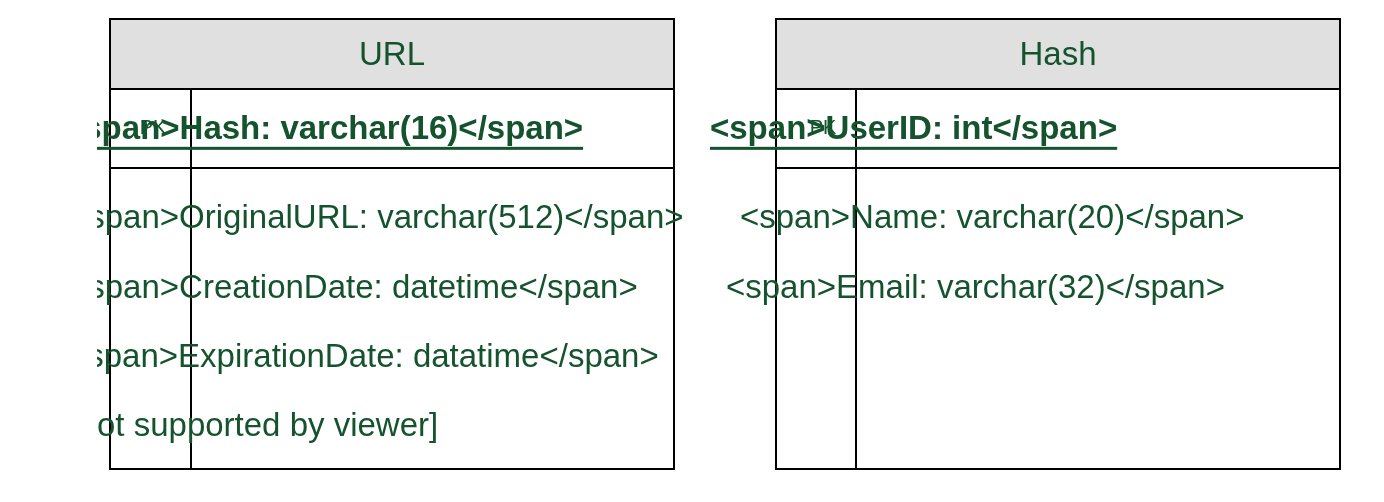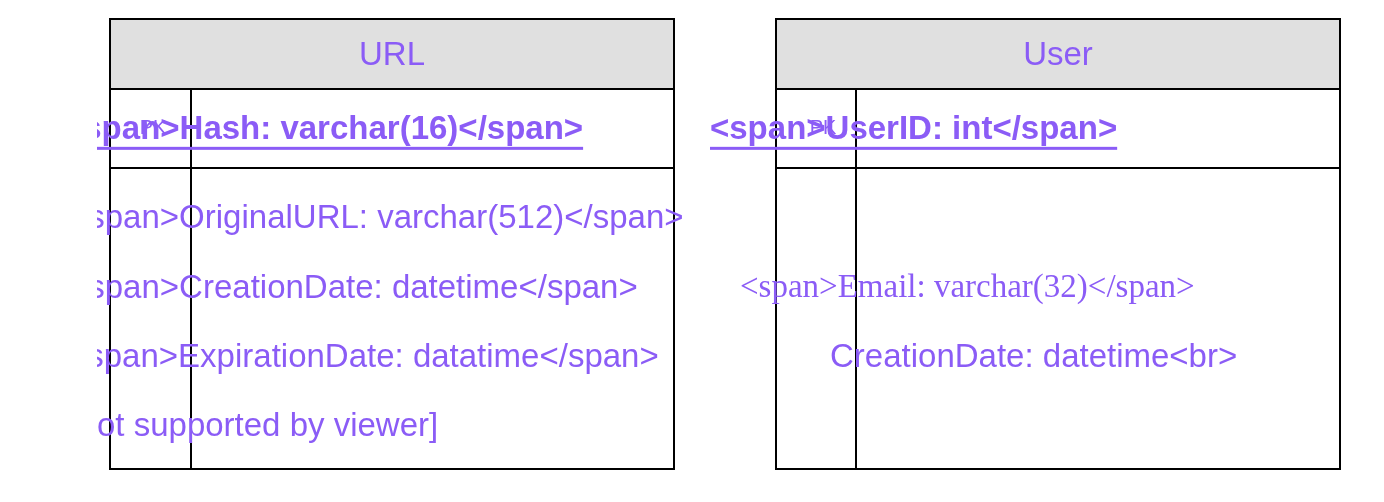--- a/index.html
+++ b/index.html
@@ -53,21 +53,21 @@
     position: absolute;
     left: 0;
     top: 147px;
     width: 100%;
     height: 2px;
     background: #000000;
   }
   .lbl {
     position: absolute;
     white-space: nowrap;
-    color: #8b5cf6;
+    color: #14532d;
     font-size: 33px;
     line-height: 1;
     transform: translateY(-52%);
     z-index: 5;
   }
   .lbl.centered {
     transform: translate(-50%, -52%);
   }
   .lbl.pk-tag { font-size: 20px; }
   .lbl.pk-field {
@@ -83,21 +83,21 @@
   #url-pk-field     { left: -33px;  top: 128px; }
   #url-field-0      { left: -28px;  top: 217px; }
   #url-field-1      { left: -28px;  top: 287px; }
   #url-field-2      { left: -29px;  top: 356px; }
   #url-field-3      { left: -33px;  top: 425px; }
 
   #user-title       { left: 961px;  top: 54px;  }
   #user-pk-tag      { left: 726px;  top: 127px; }
   #user-pk-field    { left: 613px;  top: 128px; text-align: right; }
   #user-field-0     { left: 643px;  top: 217px; }
-  #user-field-1     { left: 643px;  top: 287px; font-family: Liberation Serif, serif; }
+  #user-field-1     { left: 629px;  top: 287px; }
   #user-field-2     { left: 733px;  top: 356px; }
   #user-field-3     { left: 641px;  top: 424px; }
 </style>
 </head>
 <body>
 
 <div class="viewport">
 
   <div class="entity url">
     <div class="entity-header"></div>
@@ -112,19 +112,19 @@
   </div>
 
   <div class="lbl centered" id="url-title">URL</div>
   <div class="lbl centered pk-tag" id="url-pk-tag">PK</div>
   <div class="lbl pk-field" id="url-pk-field">&lt;span&gt;Hash: varchar(16)&lt;/span&gt;</div>
   <div class="lbl" id="url-field-0">&lt;span&gt;OriginalURL: varchar(512)&lt;/span&gt;</div>
   <div class="lbl" id="url-field-1">&lt;span&gt;CreationDate: datetime&lt;/span&gt;</div>
   <div class="lbl" id="url-field-2">&lt;span&gt;ExpirationDate: datatime&lt;/span&gt;</div>
   <div class="lbl" id="url-field-3">[Not supported by viewer]</div>
 
-  <div class="lbl centered" id="user-title">User</div>
+  <div class="lbl centered" id="user-title">Hash</div>
   <div class="lbl centered pk-tag" id="user-pk-tag">PK</div>
   <div class="lbl pk-field" id="user-pk-field">&lt;span&gt;UserID: int&lt;/span&gt;</div>
+  <div class="lbl" id="user-field-0">&lt;span&gt;Name: varchar(20)&lt;/span&gt;</div>
   <div class="lbl" id="user-field-1">&lt;span&gt;Email: varchar(32)&lt;/span&gt;</div>
-  <div class="lbl" id="user-field-2">CreationDate: datetime&lt;br&gt;</div>
 
 </div>
 
 </body></html>

